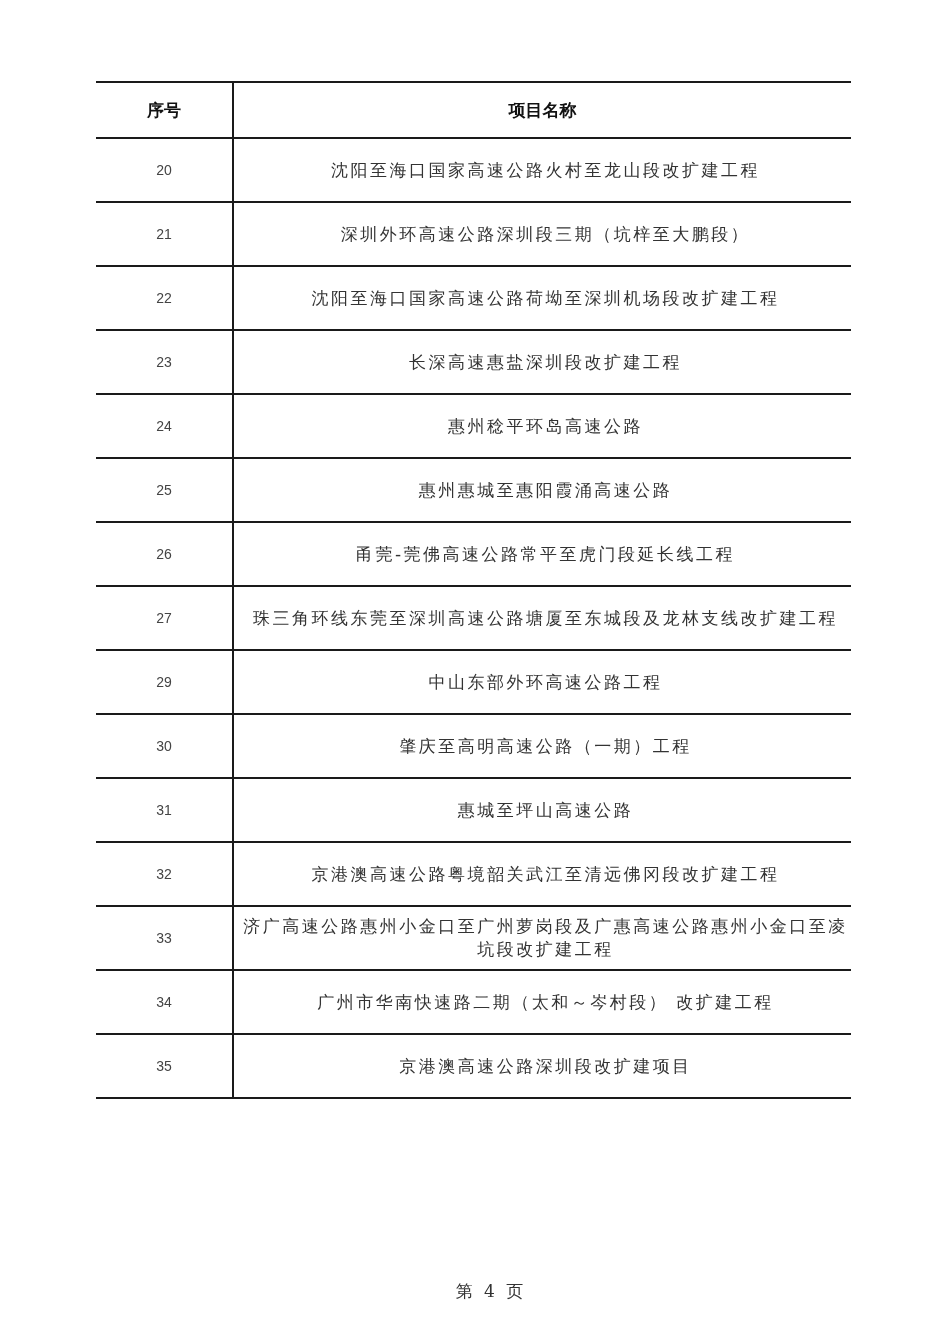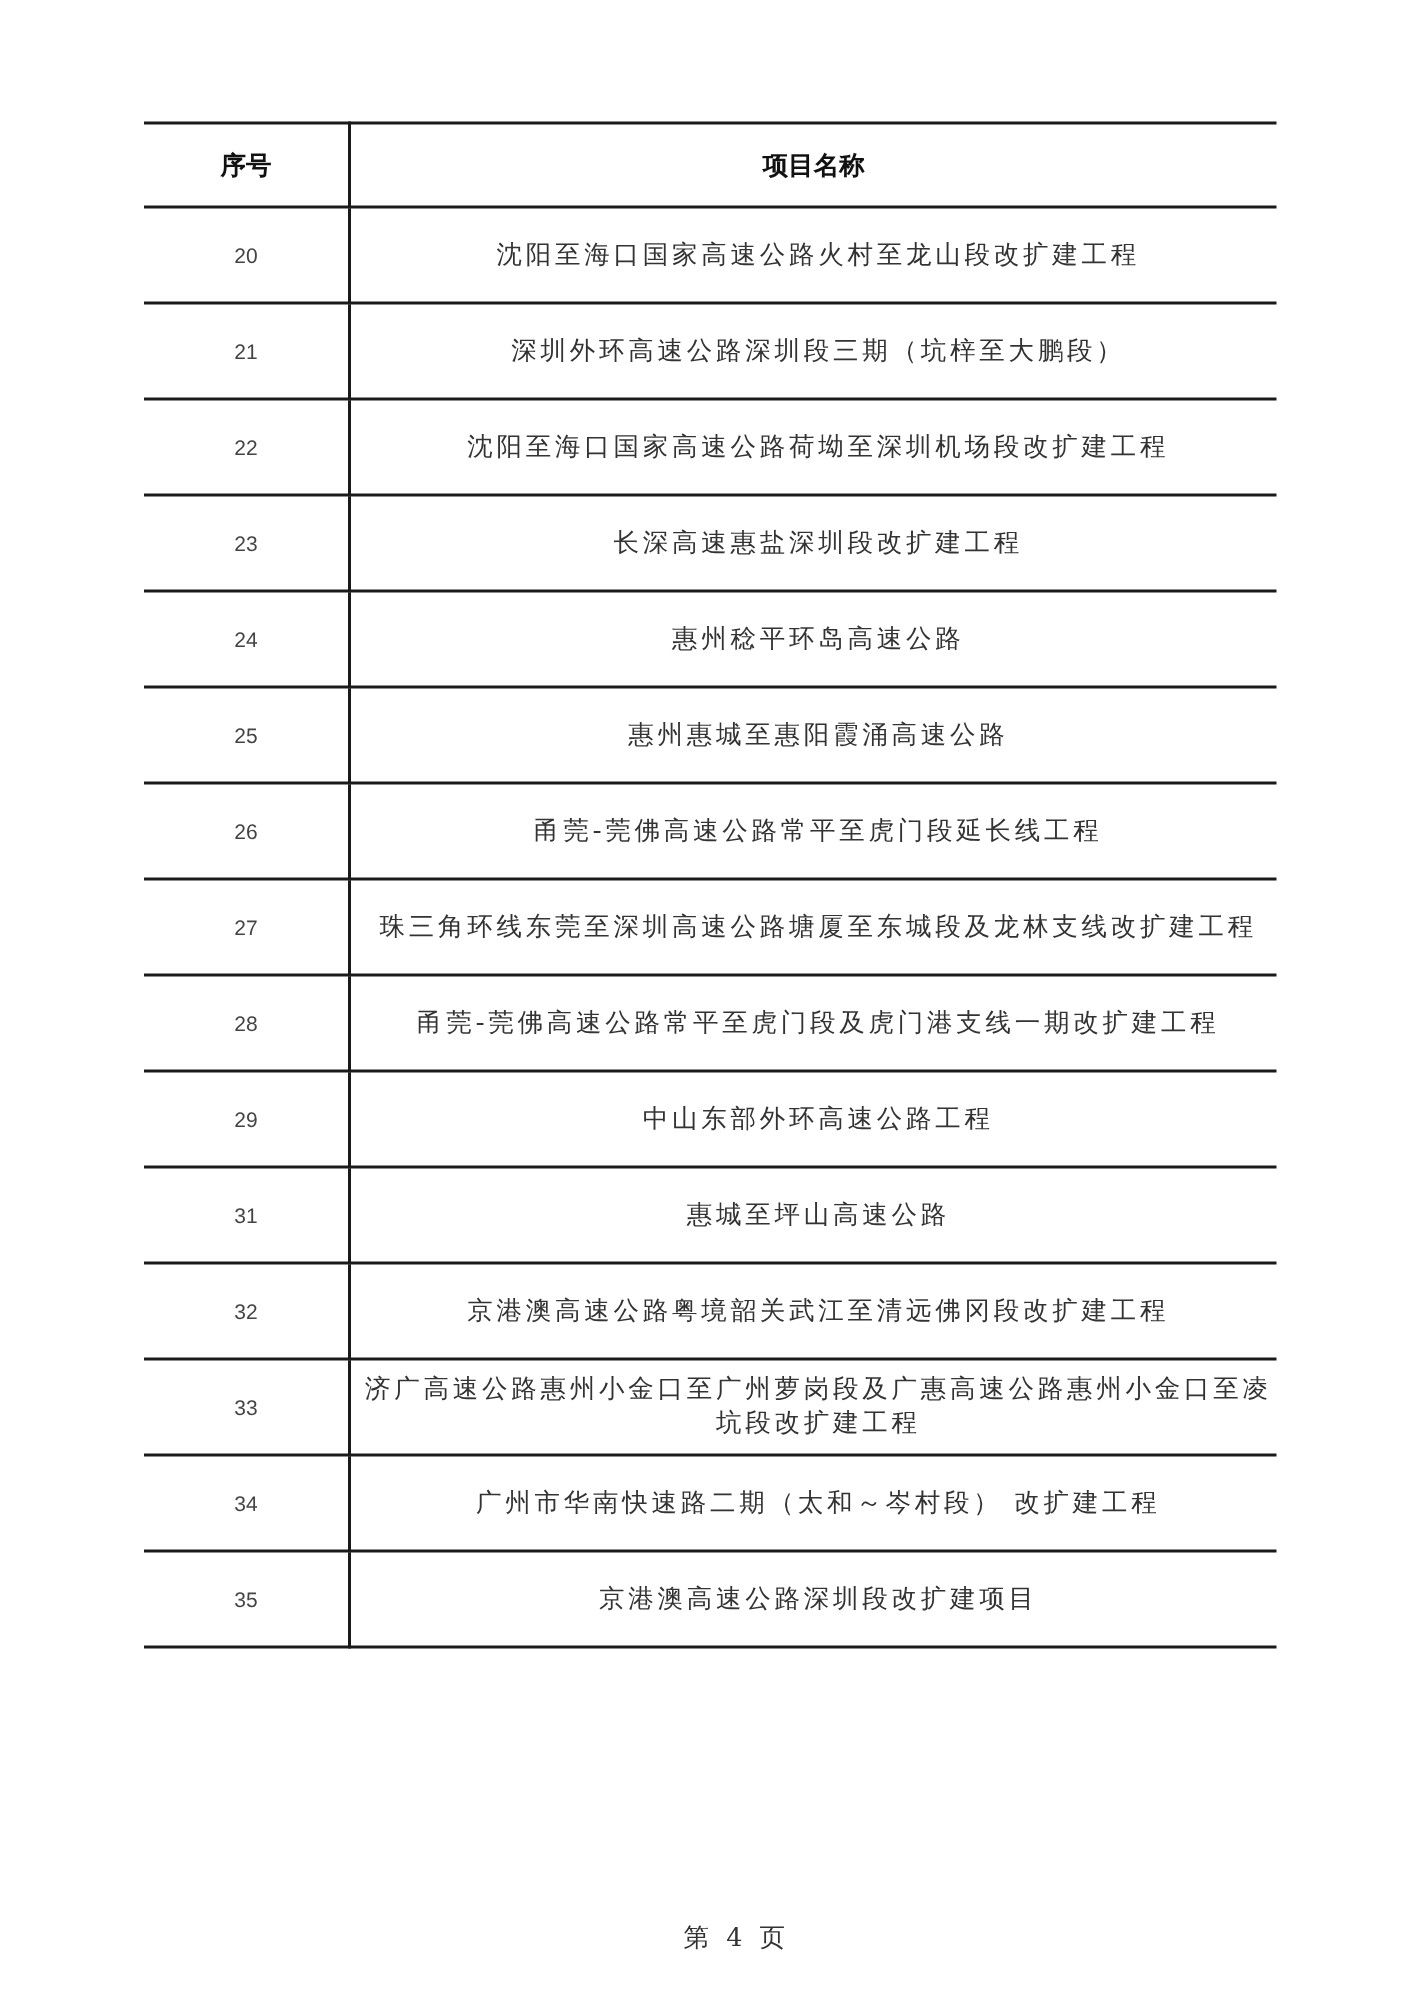--- a/index.html
+++ b/index.html
@@ -60,26 +60,26 @@
         </tr>
       <tr>
           <td class="idx col-idx">26</td>
           <td class="name">甬莞-莞佛高速公路常平至虎门段延长线工程</td>
         </tr>
       <tr>
           <td class="idx col-idx">27</td>
           <td class="name">珠三角环线东莞至深圳高速公路塘厦至东城段及龙林支线改扩建工程</td>
         </tr>
       <tr>
-          <td class="idx col-idx">28</td>
-          <td class="name">甬莞-莞佛高速公路常平至虎门段及虎门港支线一期改扩建工程</td>
+          <td class="idx col-idx">29</td>
+          <td class="name">中山东部外环高速公路工程</td>
         </tr>
       <tr>
-          <td class="idx col-idx">29</td>
-          <td class="name">中山东部外环高速公路工程</td>
+          <td class="idx col-idx">30</td>
+          <td class="name">肇庆至高明高速公路（一期）工程</td>
         </tr>
       <tr>
           <td class="idx col-idx">31</td>
           <td class="name">惠城至坪山高速公路</td>
         </tr>
       <tr>
           <td class="idx col-idx">32</td>
           <td class="name">京港澳高速公路粤境韶关武江至清远佛冈段改扩建工程</td>
         </tr>
       <tr>

